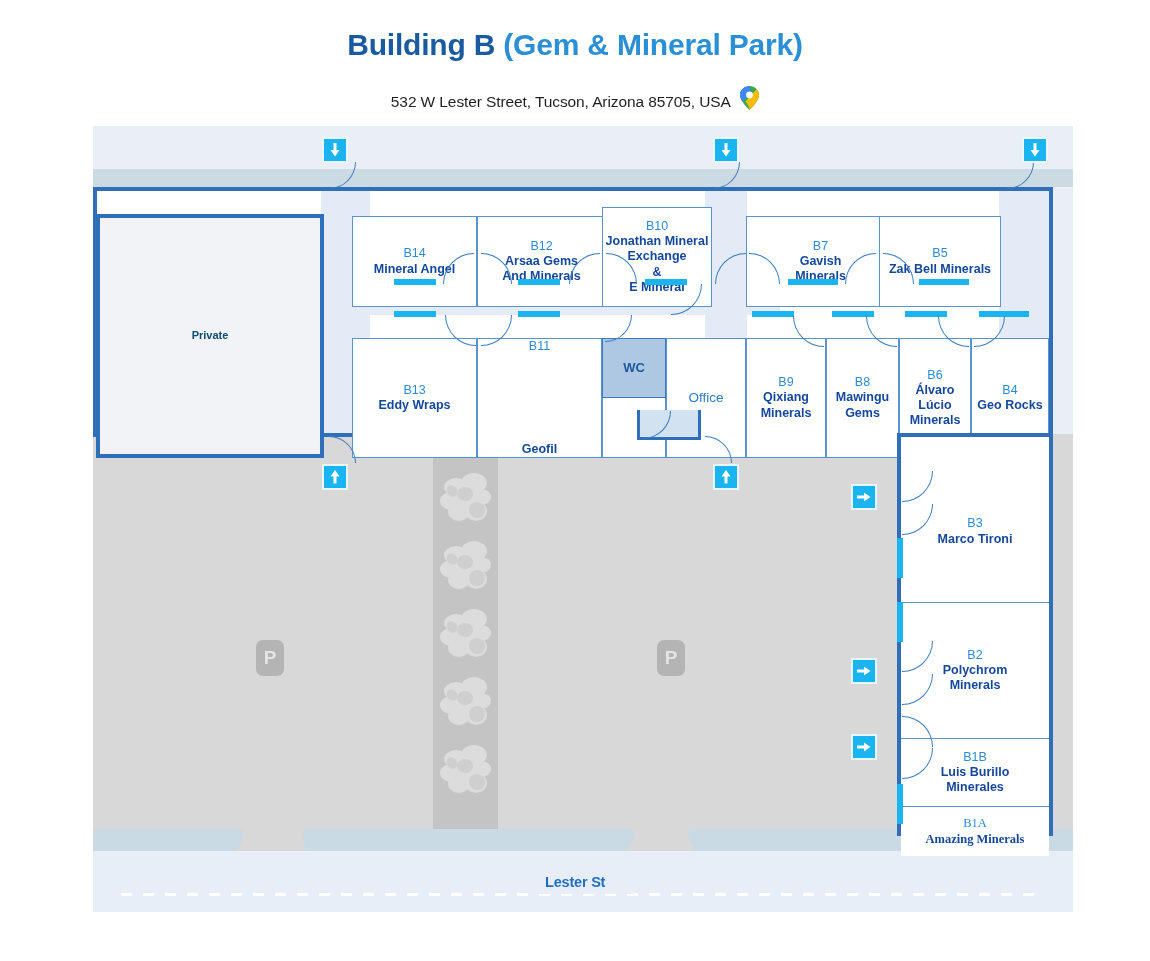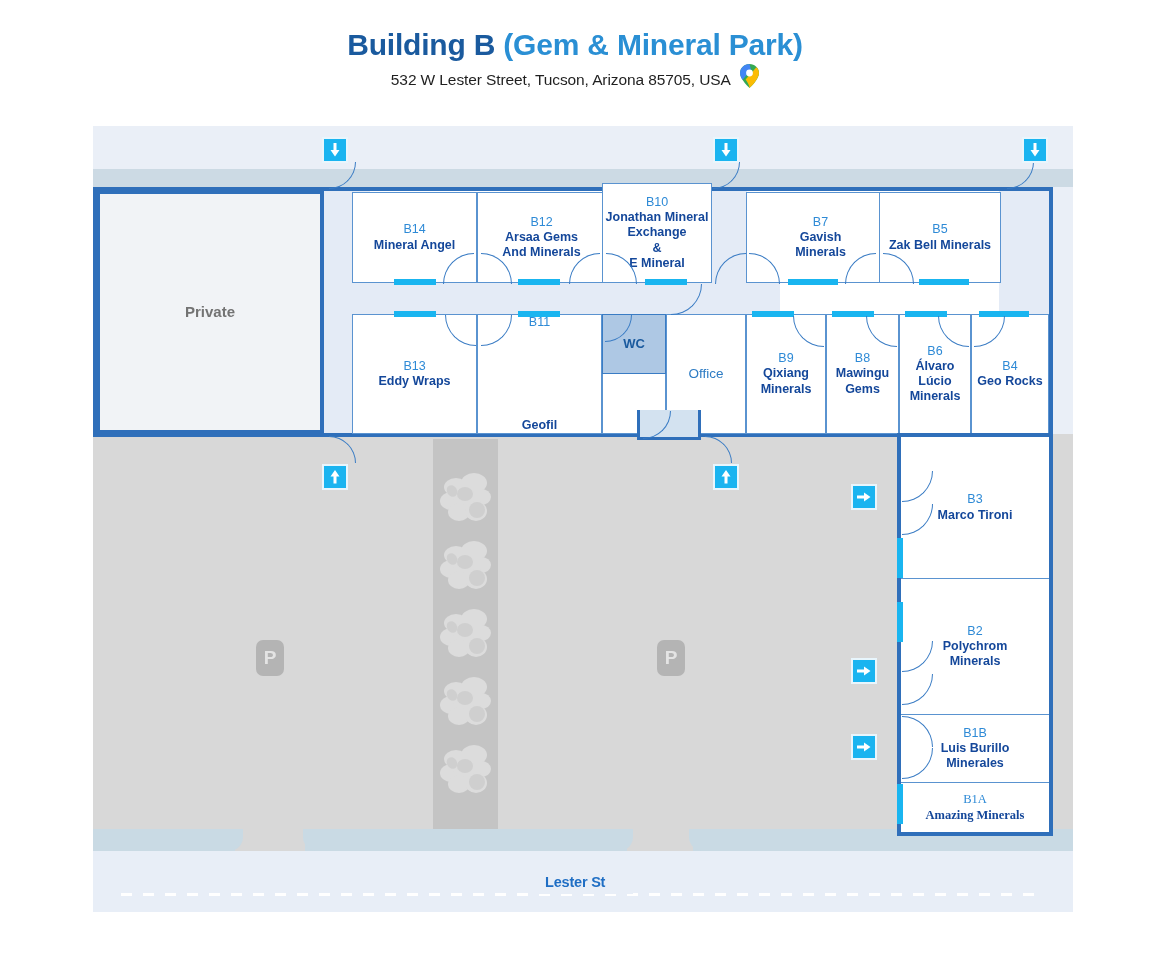--- a/index.html
+++ b/index.html
@@ -8,21 +8,21 @@
     font-family:"Liberation Sans", sans-serif;
     -webkit-font-smoothing:antialiased;
     position:relative;overflow:hidden;
   }
 
   
   #header{width:100%;text-align:center;padding-top:28px;box-sizing:border-box;}
   #title{font-size:30px;font-weight:bold;letter-spacing:-.2px;line-height:1.1;}
   #title .t-main{color:#1a5a9e;}
   #title .t-sub{color:#2a8fd4;}
-  #subtitle{margin-top:3px;font-size:15.5px;color:#1f1f1f;letter-spacing:-.1px;}
+  #subtitle{margin-top:25px;font-size:15.5px;color:#1f1f1f;letter-spacing:-.1px;}
   #subtitle .pin{display:inline-block;vertical-align:-3px;margin-left:6px;}
 
   
   #plan{
     position:absolute;left:93px;top:126px;width:980px;height:786px;
     background:#eaeff7;
   }
 
   
   .abs{position:absolute;box-sizing:border-box;}
@@ -36,26 +36,26 @@
   .zone-street{background:#e8eef7;}
   .corridor-nb{background:#e4ebf6;}
 
   
   .shell{border:4px solid #2f6fba;background:#ffffff;}
 
   
   .room{
     border:1.6px solid #5a93d0;background:#ffffff;
     display:flex;flex-direction:column;align-items:center;justify-content:center;
-    text-align:center;line-height:1.22;
+    text-align:center;line-height:1.22;margin-top:24px;
   }
   .room .code{color:#2e8ad6;font-size:12.5px;font-weight:normal;}
   .room .name{color:#14479a;font-size:12.5px;font-weight:bold;}
   .room.private{background:#f1f3f6;border:4px solid #2f6fba;}
-  .room.private .name{color:#737373;font-size:15px;}
+  .room.private .name{color:#0c4a6e;font-size:11px;}
   .room.wc{background:#aec8e4;border:1.6px solid #3a7cc4;}
   .room.wc .name{color:#1a5a9e;font-size:13px;font-weight:bold;}
   .room.office .name{color:#2e7cc4;font-size:13.5px;font-weight:normal;}
   .room.plain{background:#ffffff;}
 
   
   .win{background:#19b5f0;position:absolute;}
 
   
   .door{position:absolute;border:1.6px solid #3a7cc4;background:transparent;}

